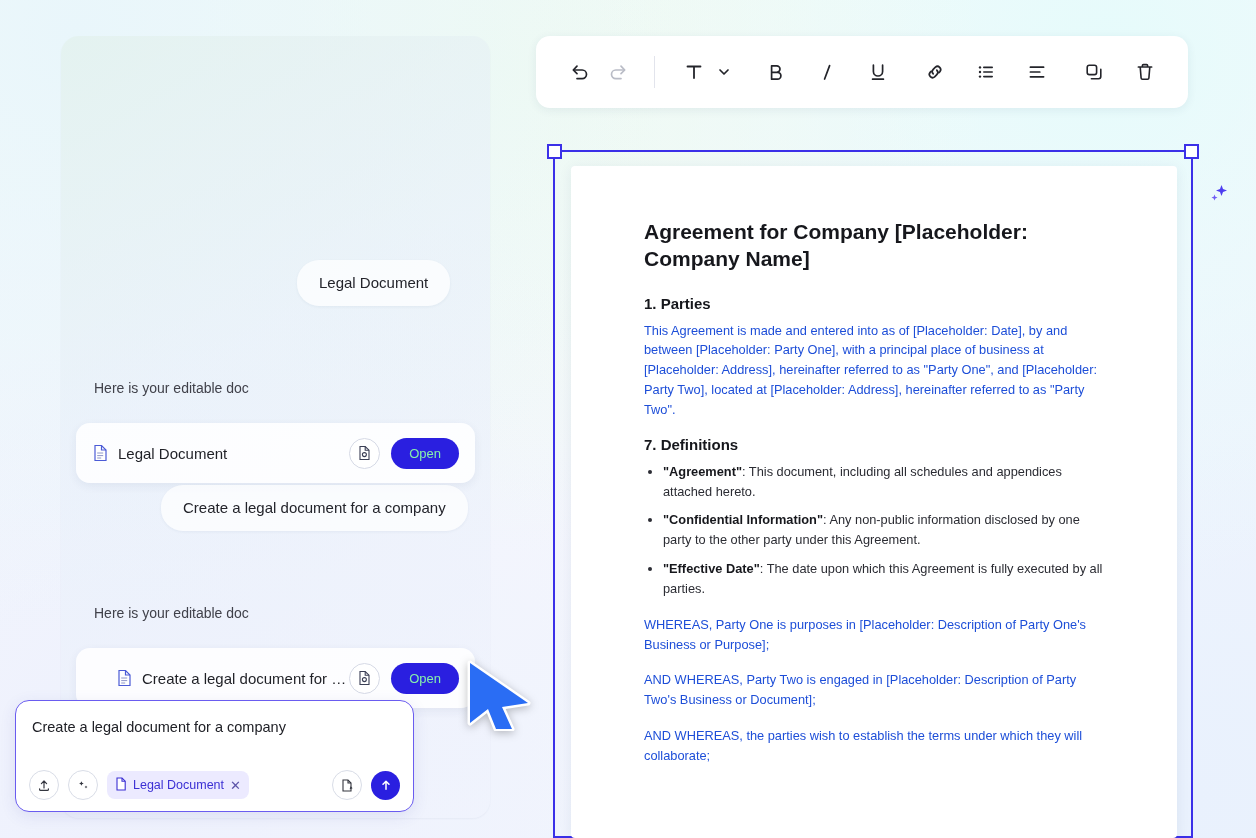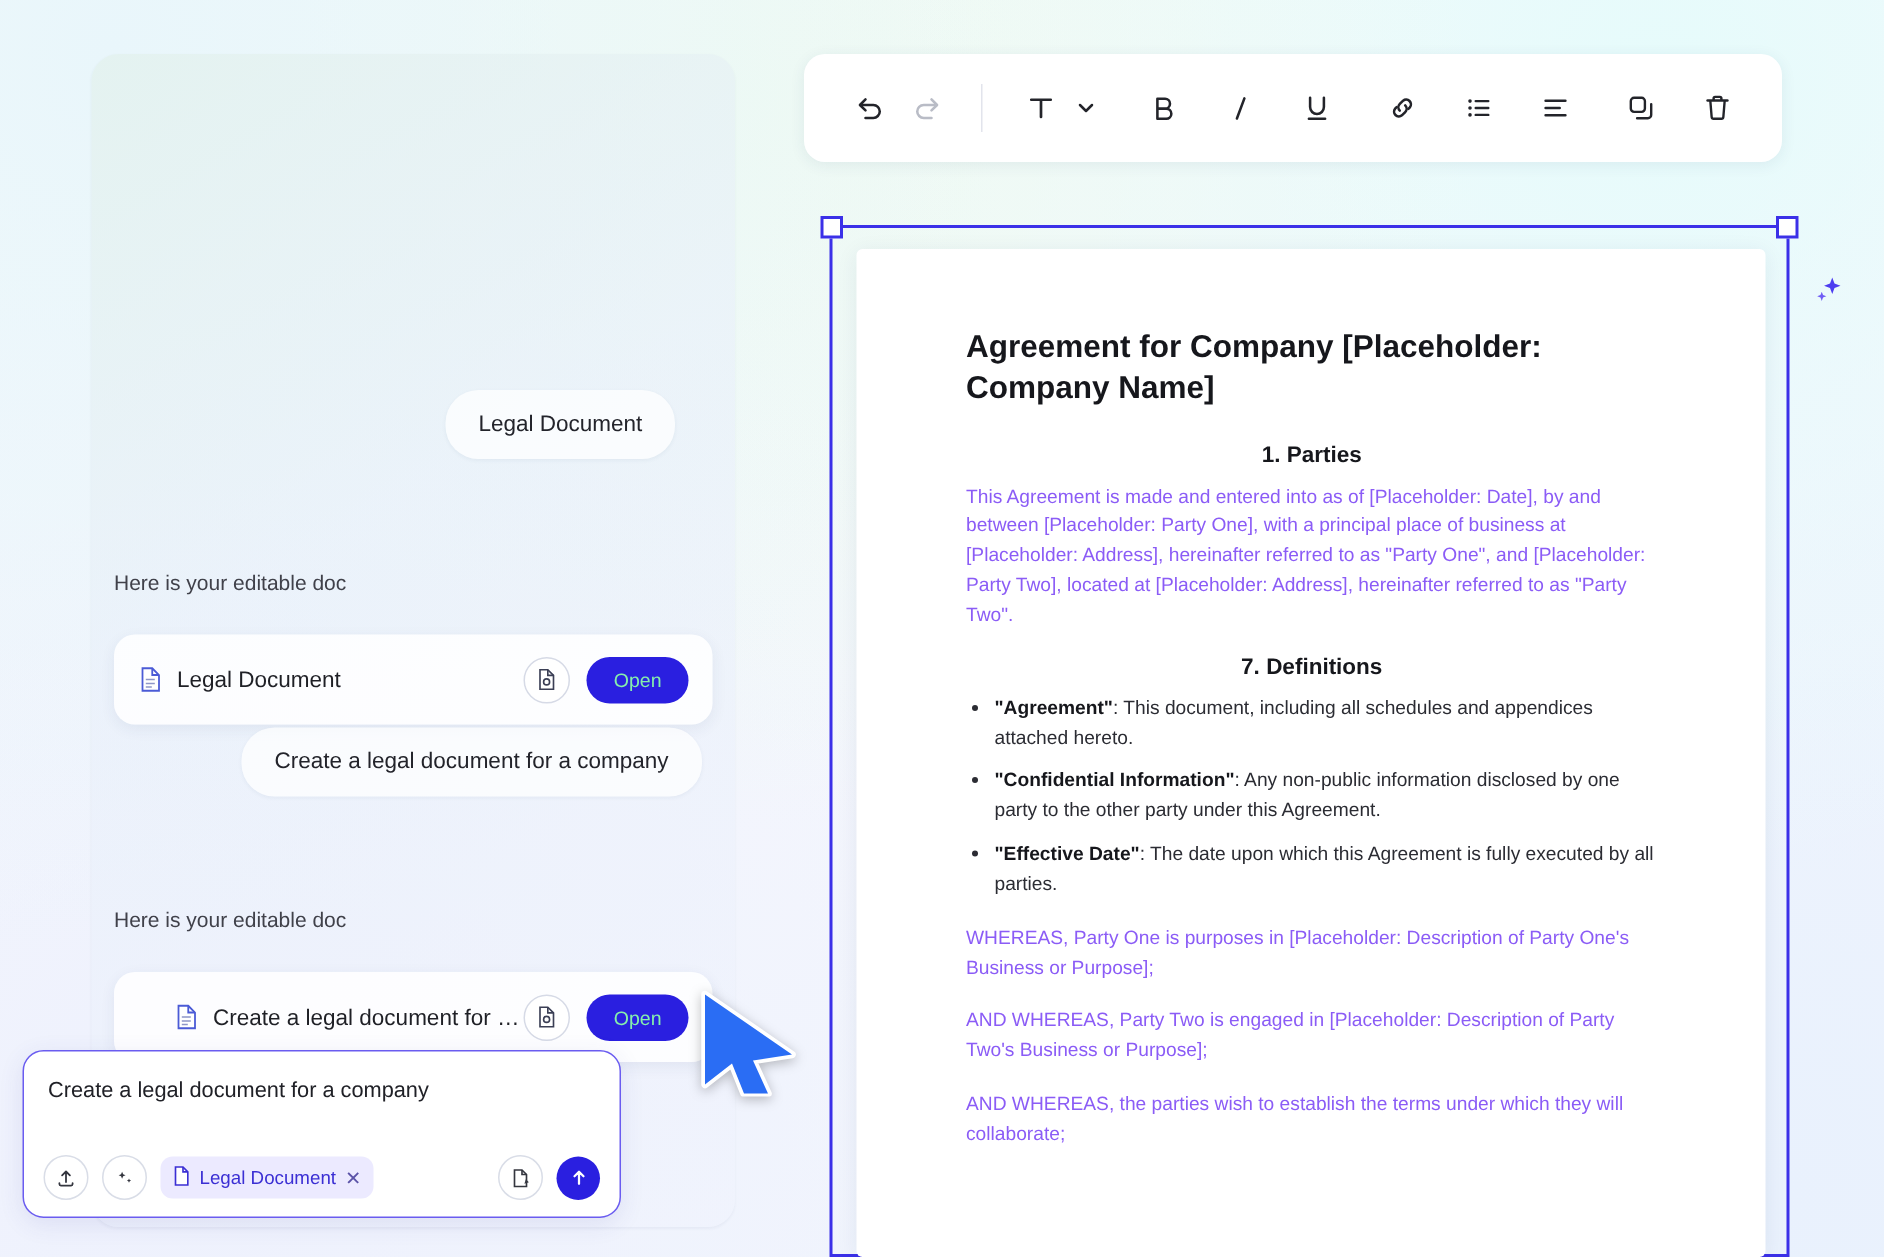--- a/index.html
+++ b/index.html
@@ -55,21 +55,21 @@
     box-shadow: 0 1px 3px rgba(35,60,100,0.06);
     white-space: nowrap;
   }
   #bubble-1 { left: 236px; top: 224px; }
   #bubble-2 { left: 100px; top: 449px; }
 
   .assistant-text {
     position: absolute;
     font-size: 14px;
     color: #40414a;
-    left: 15px;
+    left: 33px;
   }
   #assist-1 { top: 344px; }
   #assist-2 { top: 569px; }
 
   .doc-card {
     position: absolute;
     left: 15px;
     width: 399px;
     height: 60px;
     border-radius: 14px;
@@ -294,26 +294,25 @@
     font-weight: bold;
     line-height: 1.3;
     color: #16171c;
     margin: 0 0 22px 0;
   }
   .doc-h2 {
     font-size: 15px;
     font-weight: bold;
     color: #16171c;
     margin: 0 0 9px 0;
-    text-align: center;
   }
   .doc-p {
     font-size: 12.8px;
     line-height: 1.55;
-    color: #8b5cf6;
+    color: #1d4ed8;
     margin: 0 0 16px 0;
   }
   .doc-ul {
     margin: 0 0 16px 0;
     padding-left: 19px;
   }
   .doc-ul li {
     font-size: 12.8px;
     line-height: 1.55;
     color: #2b2c33;
@@ -559,20 +558,20 @@
             <b>"Confidential Information"</b><span>: Any non-public information disclosed by one party to the other party under this Agreement.</span>
           </li>
           <li>
             <b>"Effective Date"</b><span>: The date upon which this Agreement is fully executed by all parties.</span>
           </li>
         </ul>
       </div>
 
       <div class="sec">
         <p class="doc-p">WHEREAS, Party One is purposes in [Placeholder: Description of Party One's Business or Purpose];</p>
-        <p class="doc-p">AND WHEREAS, Party Two is engaged in [Placeholder: Description of Party Two's Business or Purpose];</p>
+        <p class="doc-p">AND WHEREAS, Party Two is engaged in [Placeholder: Description of Party Two's Business or Document];</p>
         <p class="doc-p">AND WHEREAS, the parties wish to establish the terms under which they will collaborate;</p>
 
       </div>
     </div>
   </div>
 
 </div>
 
 </body></html>

